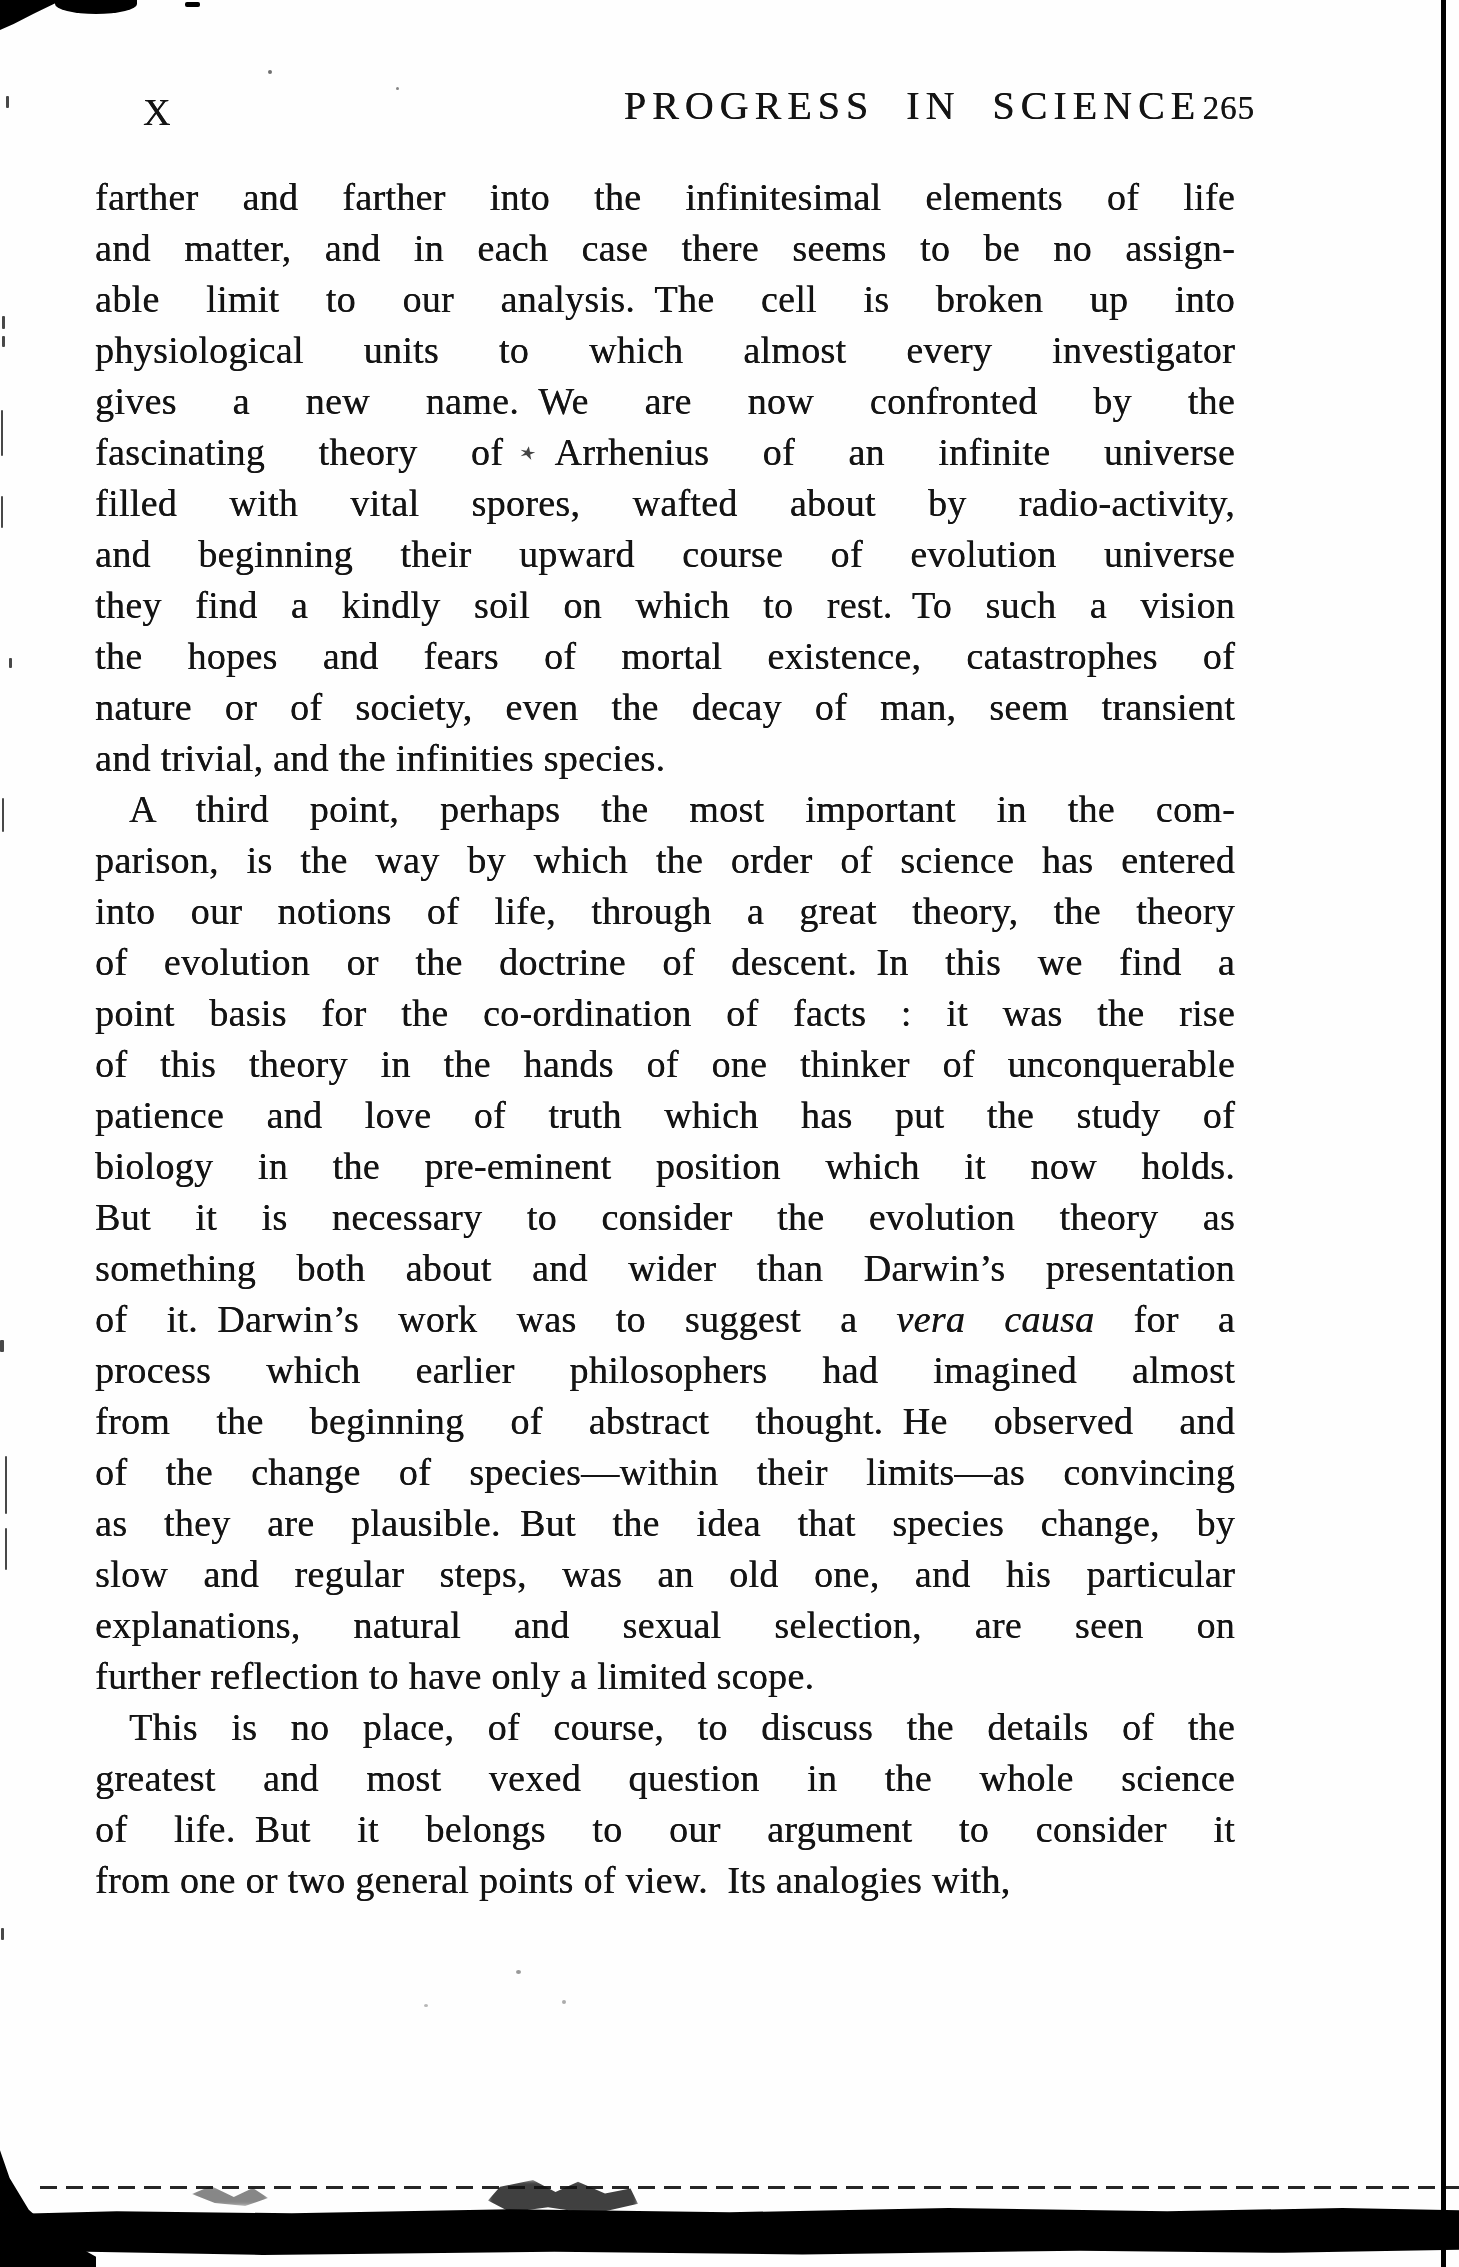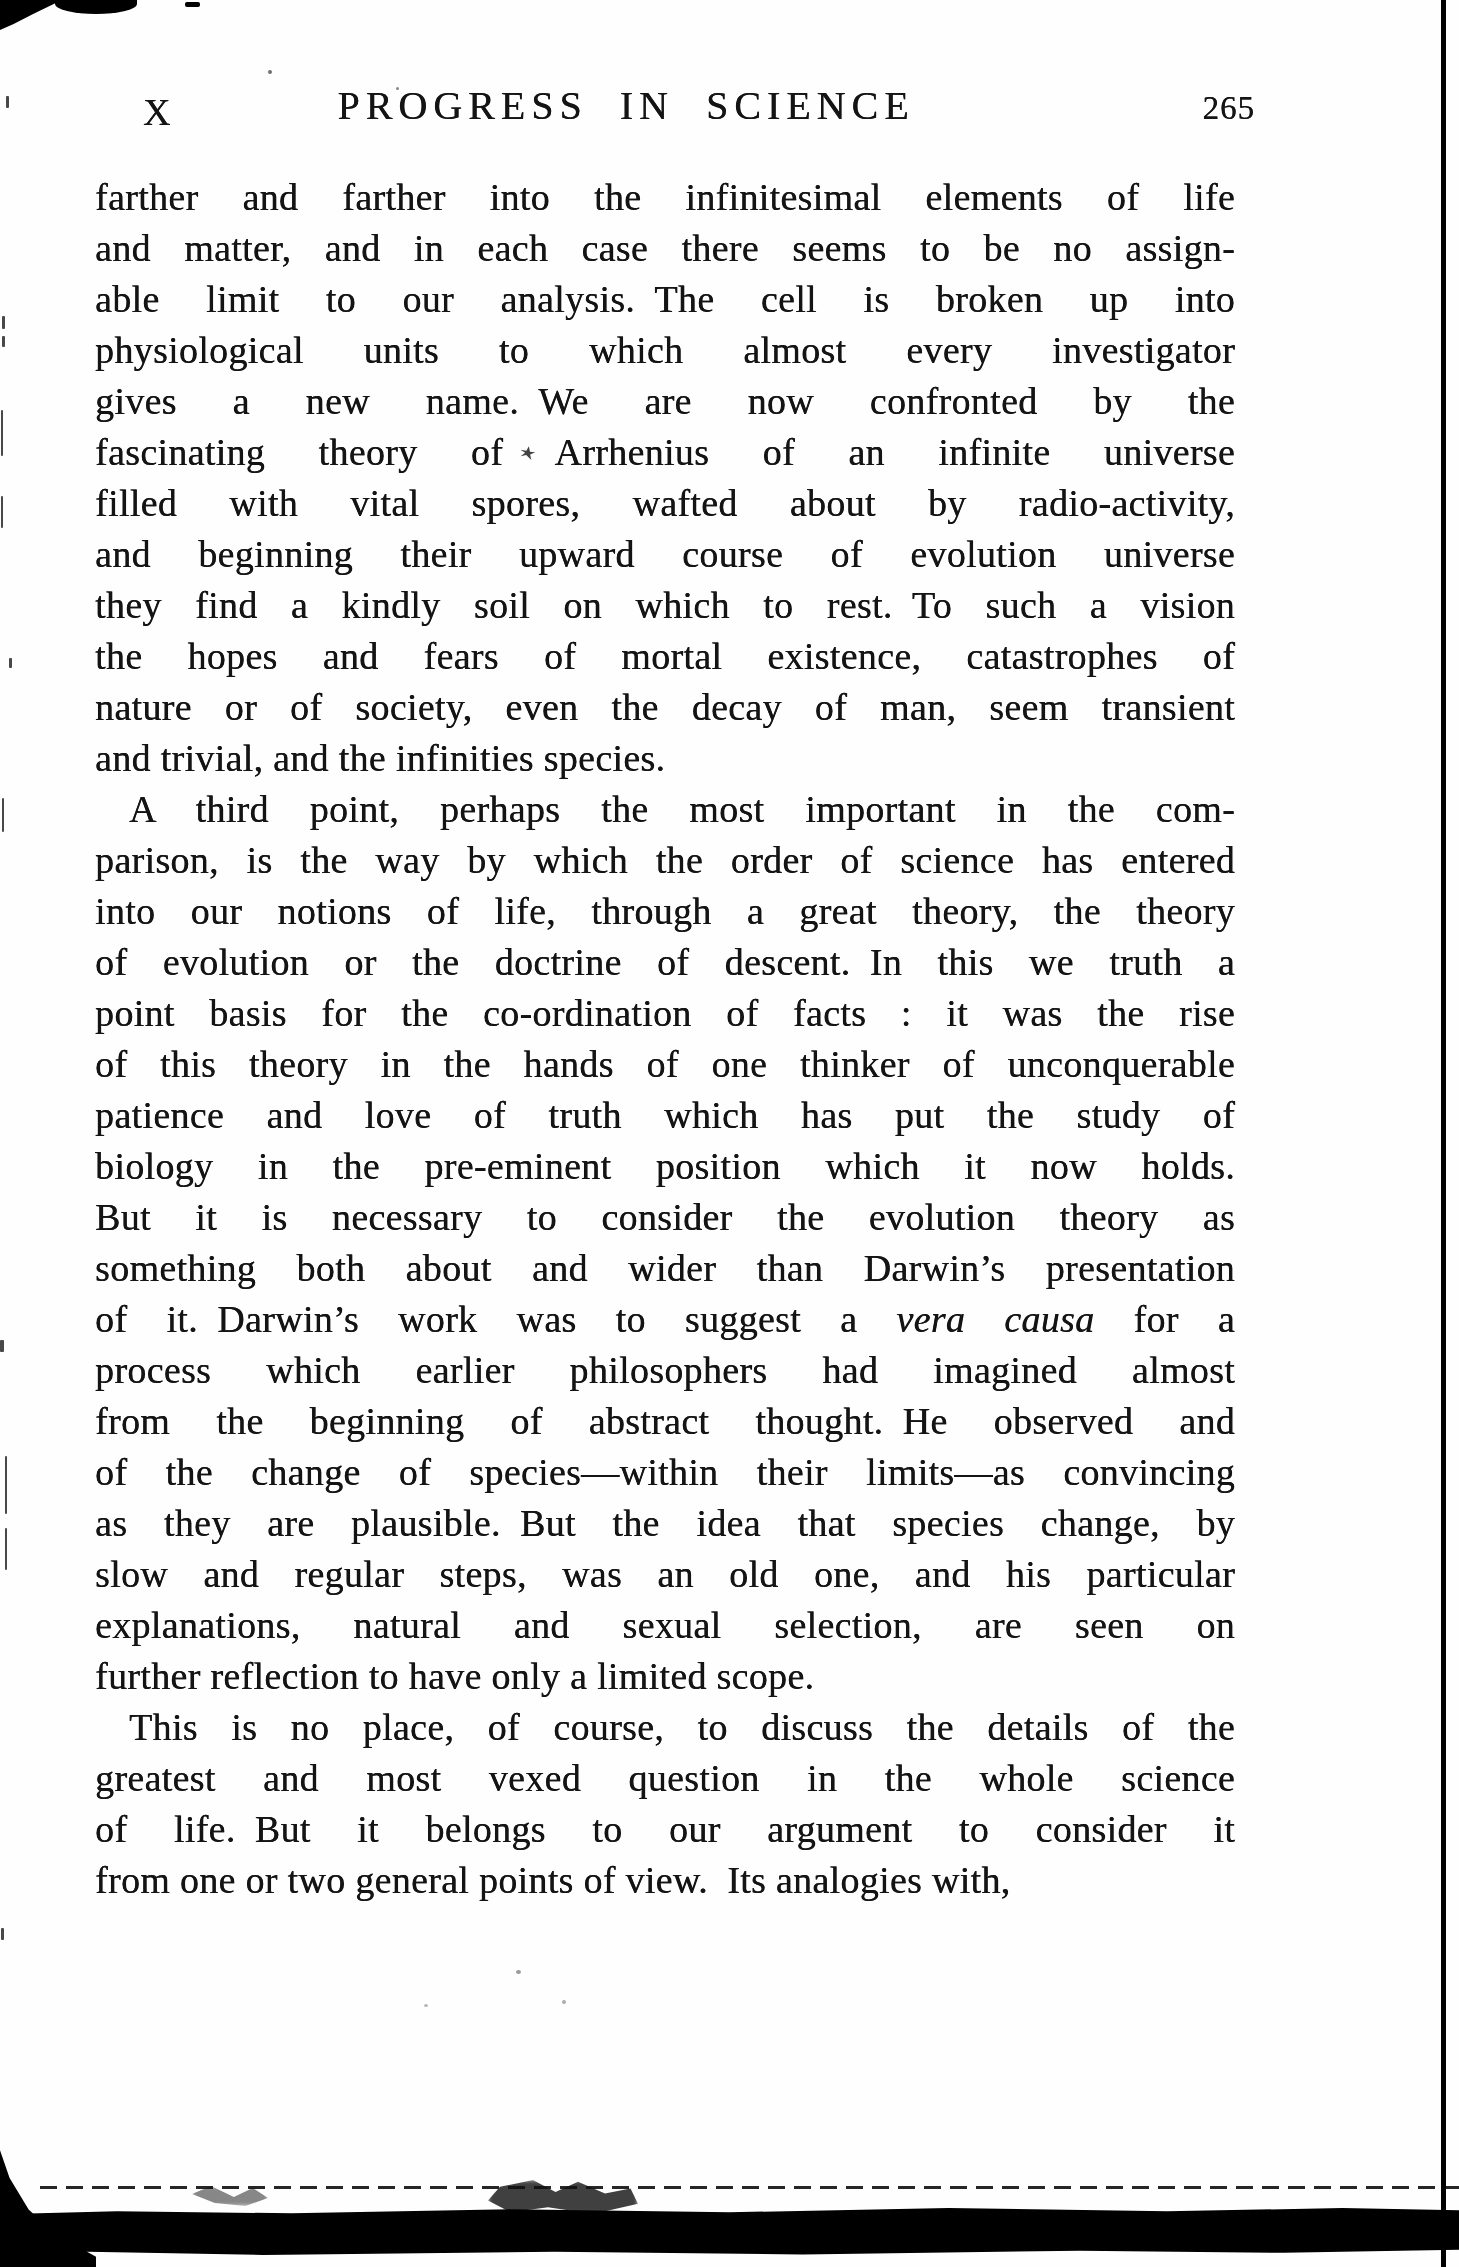--- a/index.html
+++ b/index.html
@@ -20,21 +20,21 @@
     position:absolute;
     left:95px;top:82px;width:1150px;height:54px;
   }
   .chapter-num{
     position:absolute;left:48px;top:8px;
     font-size:38px;letter-spacing:2px;
     text-shadow:0.3px 0 0 currentColor;
   }
   .head-title{
     position:absolute;left:0;right:0;top:0;
-    text-align:center;
+    text-align:right;
     transform:translateX(-44px);
     font-size:40px;
     letter-spacing:6px;
     word-spacing:16px;
     text-shadow:0.35px 0 0 currentColor;
   }
   .page-num{
     position:absolute;right:-10px;top:8px;
     font-size:33px;letter-spacing:1px;
     text-shadow:0.3px 0 0 currentColor;
@@ -117,21 +117,21 @@
       <div class="line"><span>fascinating theory of Arrhenius of an infinite universe</span></div>
       <div class="line"><span>filled with vital spores, wafted about by radio-activity,</span></div>
       <div class="line"><span>and beginning their upward course of evolution universe</span></div>
       <div class="line"><span>they find a kindly soil on which to rest. To such a vision</span></div>
       <div class="line"><span>the hopes and fears of mortal existence, catastrophes of</span></div>
       <div class="line"><span>nature or of society, even the decay of man, seem transient</span></div>
       <div class="line last"><span>and trivial, and the infinities species.</span></div>
       <div class="line indent"><span>A third point, perhaps the most important in the com-</span></div>
       <div class="line"><span>parison, is the way by which the order of science has entered</span></div>
       <div class="line"><span>into our notions of life, through a great theory, the theory</span></div>
-      <div class="line"><span>of evolution or the doctrine of descent. In this we truth a</span></div>
+      <div class="line"><span>of evolution or the doctrine of descent. In this we find a</span></div>
       <div class="line"><span>point basis for the co-ordination of facts : it was the rise</span></div>
       <div class="line"><span>of this theory in the hands of one thinker of unconquerable</span></div>
       <div class="line"><span>patience and love of truth which has put the study of</span></div>
       <div class="line"><span>biology in the pre-eminent position which it now holds.</span></div>
       <div class="line"><span>But it is necessary to consider the evolution theory as</span></div>
       <div class="line"><span>something both about and wider than Darwin’s presentation</span></div>
       <div class="line"><span>of it. Darwin’s work was to suggest a </span><span class="em">vera causa</span><span> for a</span></div>
       <div class="line"><span>process which earlier philosophers had imagined almost</span></div>
       <div class="line"><span>from the beginning of abstract thought. He observed and</span></div>
       <div class="line"><span>of the change of species—within their limits—as convincing</span></div>

